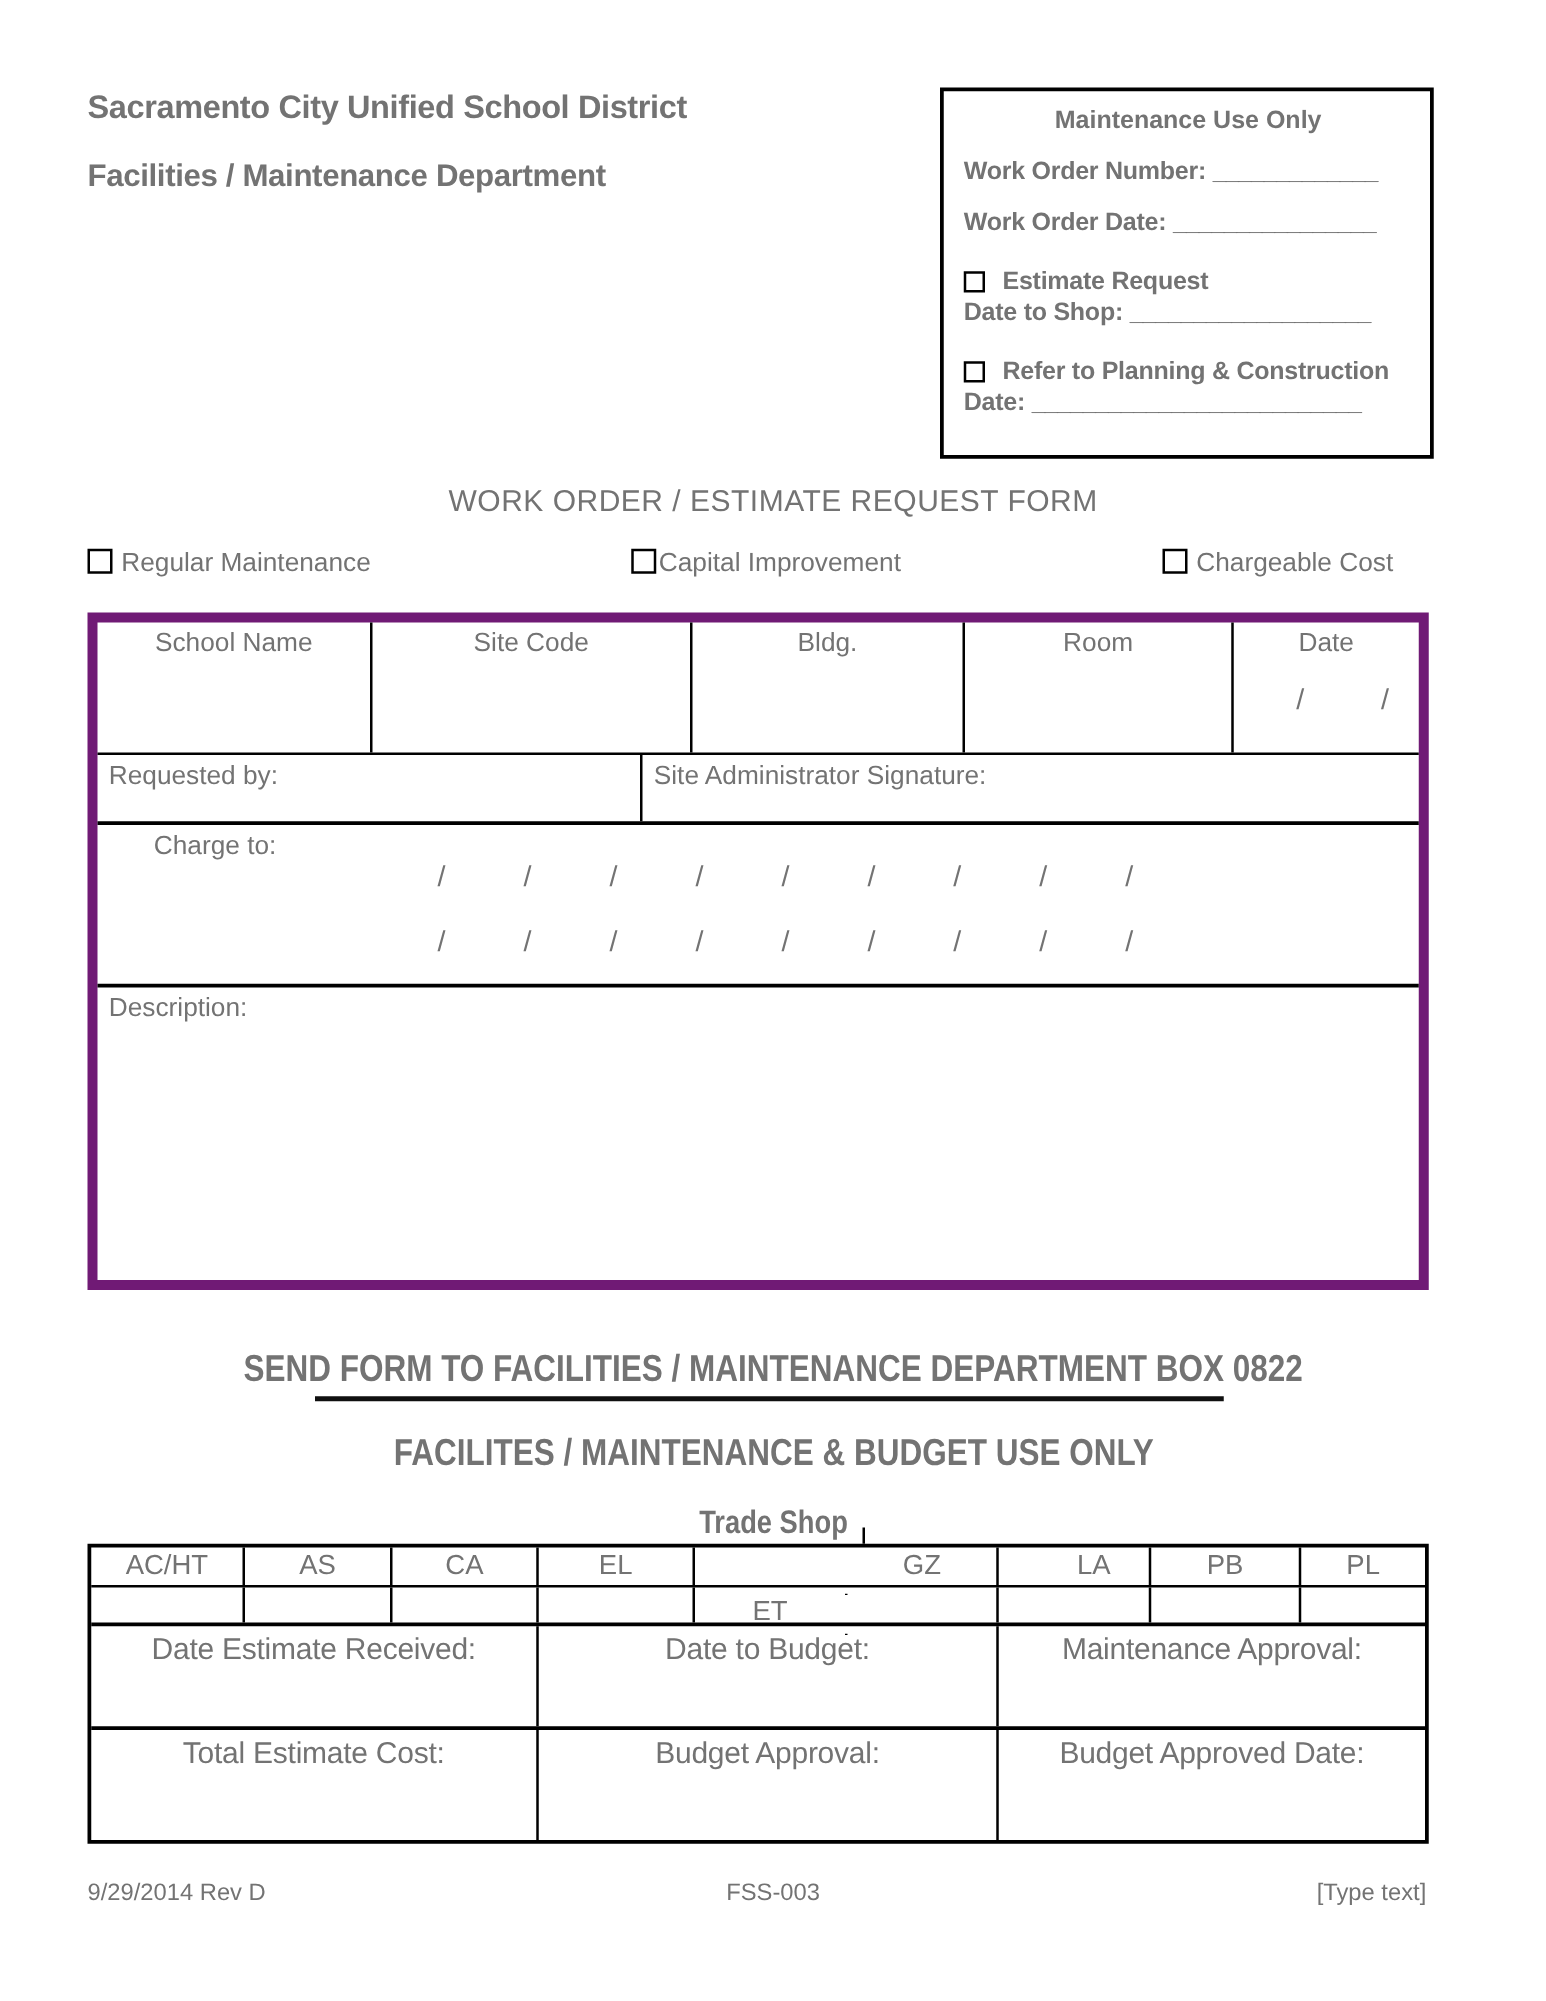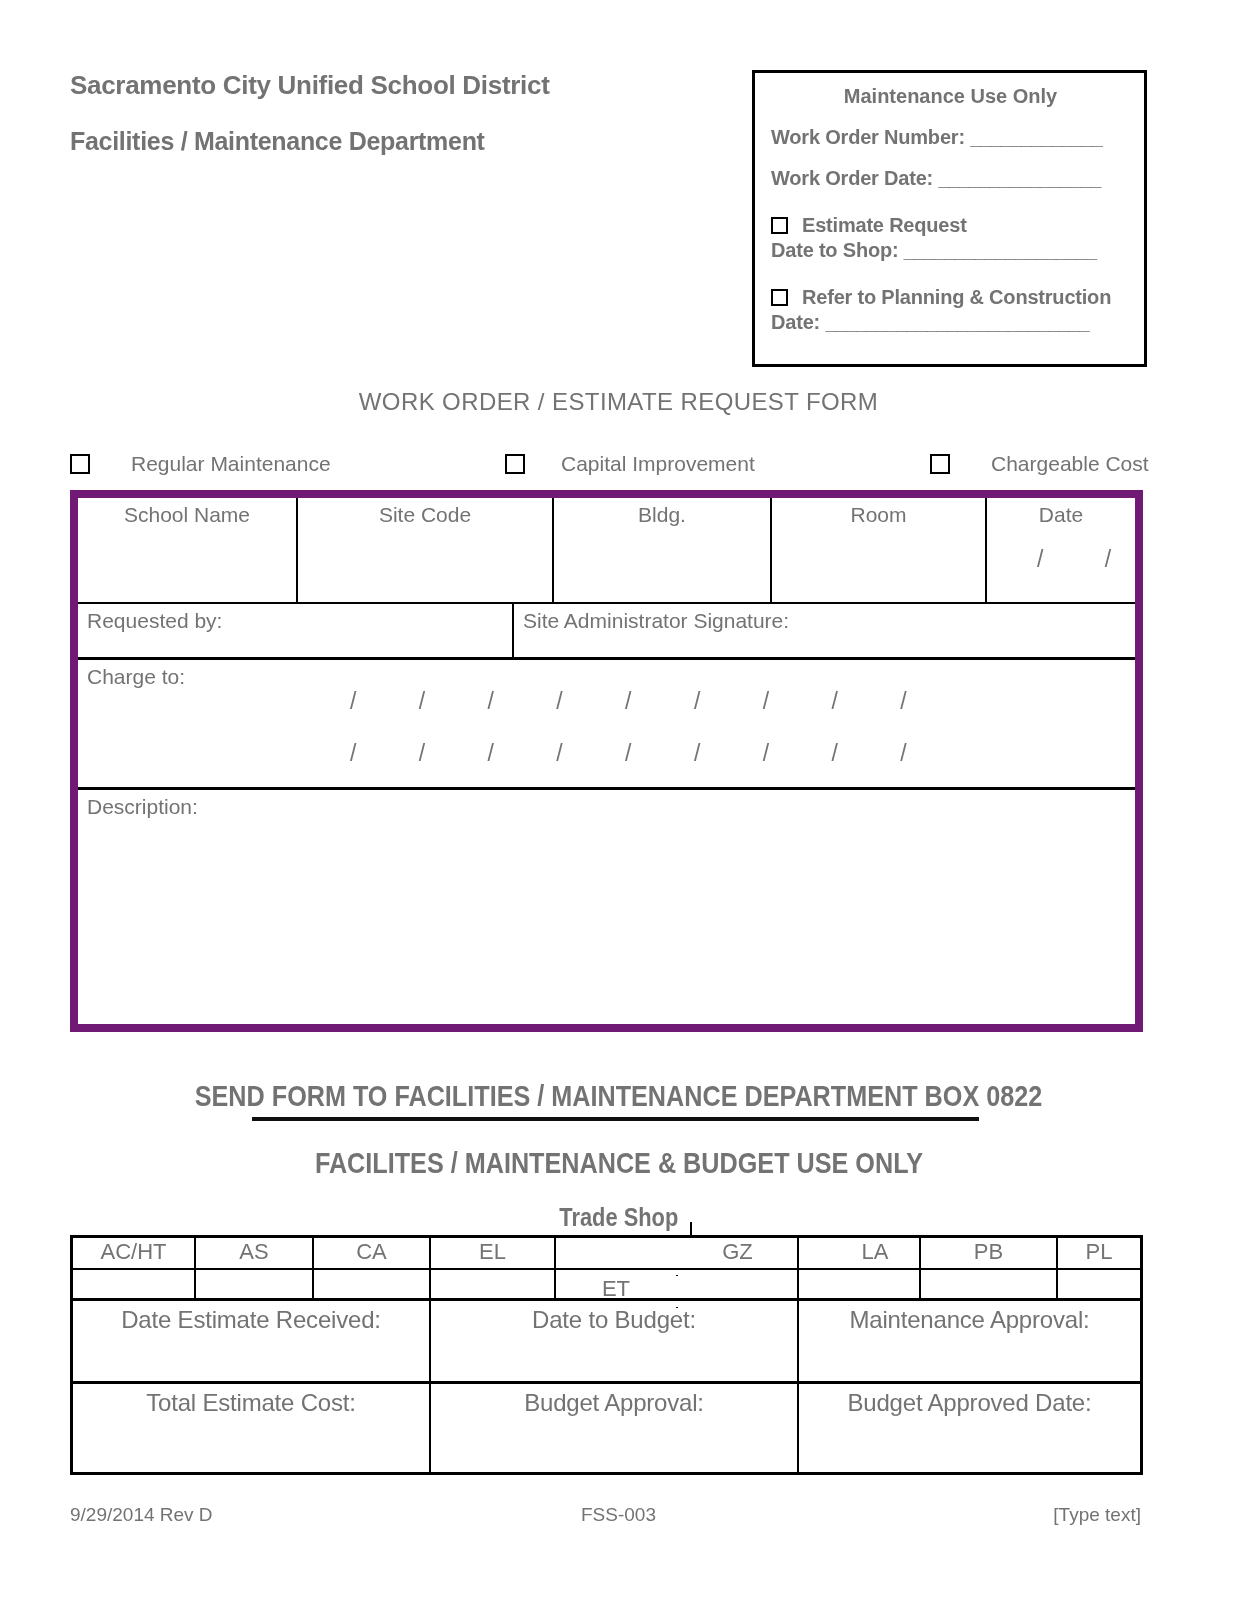--- a/index.html
+++ b/index.html
@@ -37,21 +37,21 @@
     display:inline-block;width:13px;height:13px;border:2px solid #000;
     margin-right:14px;flex:0 0 auto;
   }
   .gap-top{margin-top:24px;}
   
   .form-title{
     position:absolute;left:0;top:388px;width:1237px;text-align:center;
     font-size:24px;font-weight:400;letter-spacing:0.4px;
   }
   
-  .cat{position:absolute;top:452px;display:flex;align-items:center;gap:34px;}
+  .cat{position:absolute;top:439px;display:flex;}
   .cat .box{width:20px;height:20px;border:2.5px solid #000;box-sizing:border-box;margin-right:7px;flex:0 0 auto;background:#fff;}
   .cat .lbl{font-size:21px;white-space:nowrap;}
   .cat1{left:70px;}
   .cat2{left:505px;}
   .cat2 .box{margin-right:2px;}
   .cat3{left:930px;}
   
   .mt{
     position:absolute;left:70px;top:490px;width:1073px;height:542px;
     border:8px solid #701a75;box-sizing:border-box;background:#fff;
@@ -66,21 +66,21 @@
   .c-date{flex:1;border-right:none !important;}
   .date-slashes{
     position:absolute;left:50px;top:48px;
     font-size:23px;word-spacing:55px;white-space:pre;
   }
   .mt-row2{display:flex;height:53px;border-bottom:3px solid #000;font-size:21px;}
   .mt-row2 .c{box-sizing:border-box;padding:5px 0 0 9px;}
   .c-req{width:436px;border-right:2px solid #000;}
   .c-sig{flex:1;}
   .mt-row3{height:127px;border-bottom:3px solid #000;position:relative;font-size:21px;}
-  .mt-row3 .lab{padding:5px 0 0 9px;}
+  .mt-row3 .lab{padding:5px 0 0 9px;margin-left:36px;}
   .slash-row{
     position:absolute;left:272px;font-size:23px;word-spacing:56px;white-space:pre;
   }
   .sr1{top:28px;}
   .sr2{top:80px;}
   .mt-row4{position:relative;font-size:21px;height:246px;}
   .mt-row4 .lab{padding:5px 0 0 9px;}
   
   .hline{position:absolute;left:0;width:1237px;text-align:center;white-space:nowrap;}
   .cond{display:inline-block;transform:scaleX(0.84);transform-origin:center center;white-space:nowrap;}
@@ -97,21 +97,21 @@
     border:3px solid #000;box-sizing:border-box;background:#fff;
   }
   .bt-head{display:flex;height:30px;border-bottom:2px solid #000;}
   .bt-head .c, .bt-empty .c{
     border-right:2px solid #000;box-sizing:border-box;text-align:center;
     font-size:22px;padding-top:1px;
   }
   .bt-empty{display:flex;height:28px;border-bottom:3px solid #000;}
   .bt-empty .c{font-size:16px;}
   .s1{width:123px;}.s2{width:118px;}.s3{width:117px;}.s4{width:125px;}
-  .s5{width:122px;margin-top:37px;}.s6{width:121px;}.s7{width:122px;padding-left:32px;}.s8{width:137px;}
+  .s5{width:122px;margin-top:37px;}.s6{width:121px;}.s7{width:122px;padding-left:32px;}.s8{width:120px;}
   .s9{flex:1;border-right:none !important;}
   .bt-r3{display:flex;height:80px;border-bottom:3px solid #000;}
   .bt-r4{display:flex;height:88px;border-radius:15px;}
   .bt-r3 .g, .bt-r4 .g{
     border-right:2px solid #000;box-sizing:border-box;text-align:center;
     font-size:24px;padding-top:5px;letter-spacing:-0.2px;
   }
   .g1{width:358px;}
   .g2{width:368px;}
   .g3{flex:1;border-right:none !important;}

